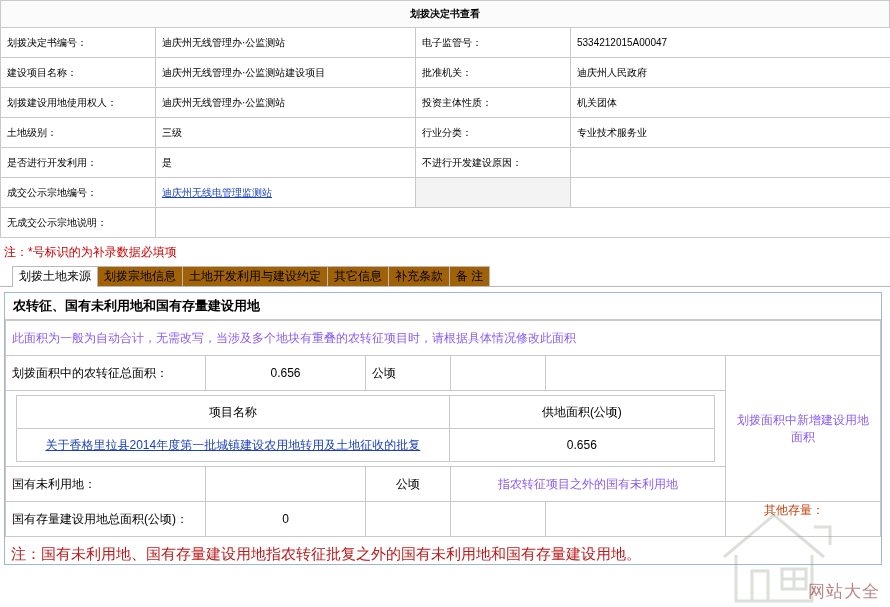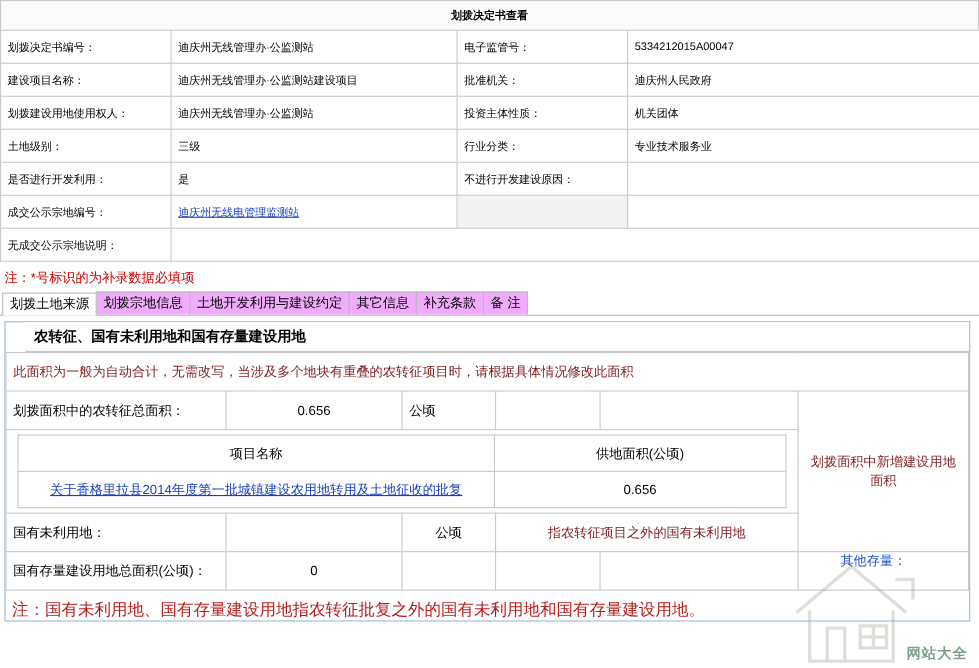--- a/index.html
+++ b/index.html
@@ -66,28 +66,29 @@
   
   .note-line {
     color: #cc0000;
     font-size: 12px;
     padding: 6px 0 4px 4px;
   }
 
   
   .tabs {
     display: flex;
+    align-items: flex-end;
     border-bottom: 1px solid #b9b9b9;
     height: 21px;
-    padding-left: 2px;
+    padding-left: 12px;
   }
   .tab {
     border: 1px solid #b9b9b9;
     border-bottom: none;
-    background: #f0abfc;
+    background: #a16207;
     padding: 2px 6px 3px 6px;
     font-size: 12px;
     margin-right: -1px;
     line-height: 14px;
     cursor: pointer;
     white-space: nowrap;
   }
   .tab.active {
     background: #ffffff;
     position: relative;
@@ -105,36 +106,35 @@
   }
   .panel-head {
     height: 26px;
     display: flex;
     align-items: center;
     padding-left: 8px;
     font-weight: bold;
     font-size: 13px;
     border-bottom: 1px solid #c9c9c9;
     background: #ffffff;
-    margin-left: 18px;
   }
   table.detail {
     width: 100%;
     border-collapse: collapse;
     table-layout: fixed;
   }
   table.detail td {
     border: 1px solid #c9c9c9;
     padding: 4px 6px;
     font-size: 12px;
     vertical-align: middle;
     height: 26px;
   }
   .warn {
-    color: #7f1d1d;
+    color: #8b5cf6;
   }
   .center { text-align: center; }
 
   table.inner {
     width: 100%;
     border-collapse: collapse;
     table-layout: fixed;
   }
   table.inner td, table.inner th {
     border: 1px solid #c9c9c9;
@@ -161,34 +161,34 @@
     bottom: 0px;
     width: 220px;
     height: 110px;
     pointer-events: none;
     opacity: 0.30;
   }
   .wm-text {
     position: absolute;
     right: 10px;
     bottom: 4px;
-    font-size: 13px;
-    color: #14532d;
+    font-size: 17px;
+    color: #7f1d1d;
     opacity: 0.55;
-    font-weight: bold;
+    font-weight: normal;
     letter-spacing: 1px;
     pointer-events: none;
     white-space: nowrap;
   }
   .wm-box {
     position: absolute;
     right: 66px;
     bottom: 88px;
     font-size: 12px;
-    color: #1d4ed8;
+    color: #c2410c;
   }
 </style>
 </head>
 <body>
 
 <div class="page">
 
   <div class="title-bar">
     <span>划拨决定书查看</span>
   </div>

